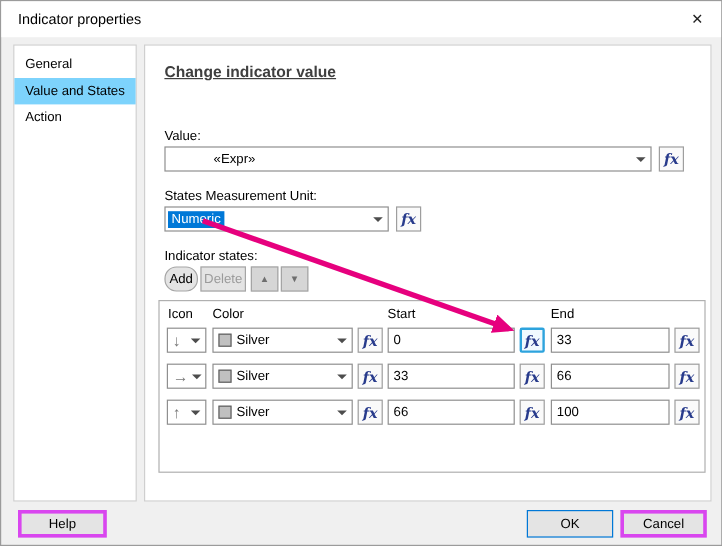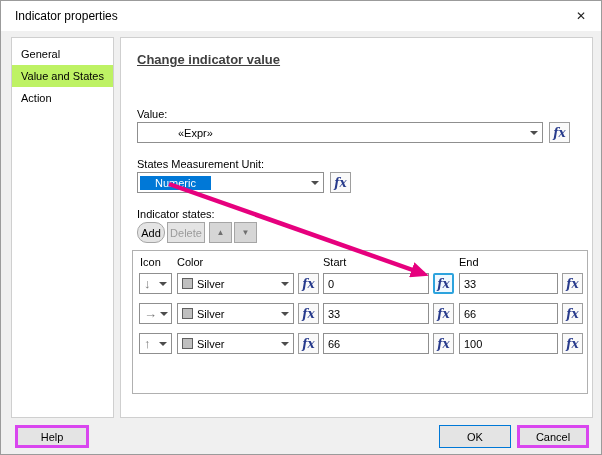--- a/index.html
+++ b/index.html
@@ -19,38 +19,38 @@
     display: flex; align-items: center; justify-content: center;
     font-size: 12px; color: #222; cursor: pointer; background: transparent; border: none;
   }
 
   
   .sidebar {
     position: absolute; left: 10px; top: 36px; width: 103px; height: 381px;
     background: #ffffff; border: 1px solid #cfcfcf; padding-top: 5px;
   }
   .side-item { height: 22px; line-height: 22px; padding-left: 9px; font-size: 11px; color: #000; cursor: default; }
-  .side-item.selected { background: #bef264; }
+  .side-item.selected { background: #7dd3fc; }
 
   
   .main {
     position: absolute; left: 119px; top: 36px; width: 473px; height: 381px;
     background: #ffffff; border: 1px solid #cfcfcf;
   }
   .heading { position: absolute; left: 16px; top: 14px; font-size: 13px; font-weight: bold; color: #3f3f3f; text-decoration: underline; }
   .lbl { position: absolute; font-size: 11px; color: #000; }
 
   
   .combo {
     position: absolute; height: 21px; background: #fff; border: 1px solid #8f8f8f;
     display: flex; align-items: center; font-size: 11px; color: #000; padding-left: 4px; cursor: default;
   }
   .combo .caret-wrap { margin-left: auto; width: 16px; height: 100%; display: flex; align-items: center; justify-content: center; }
   .caret { width: 0; height: 0; border-left: 4px solid transparent; border-right: 4px solid transparent; border-top: 4px solid #4d4d4d; }
-  .sel-text { background: #0078d7; color: #fff; padding: 1px 15px; }
+  .sel-text { background: #0078d7; color: #fff; padding: 1px 3px; }
 
   
   .fx-btn {
     position: absolute; width: 21px; height: 21px; background: #fafafa; border: 1px solid #9e9e9e;
     font-family: "DejaVu Serif", serif; font-style: italic; font-weight: bold; font-size: 12px;
     color: #283b8c; display: flex; align-items: center; justify-content: center; cursor: pointer; line-height: 1;
   }
   .fx-btn.highlighted { border: 2px solid #2da3dd; border-radius: 2px; background: #f0f9ff; }
 
   

